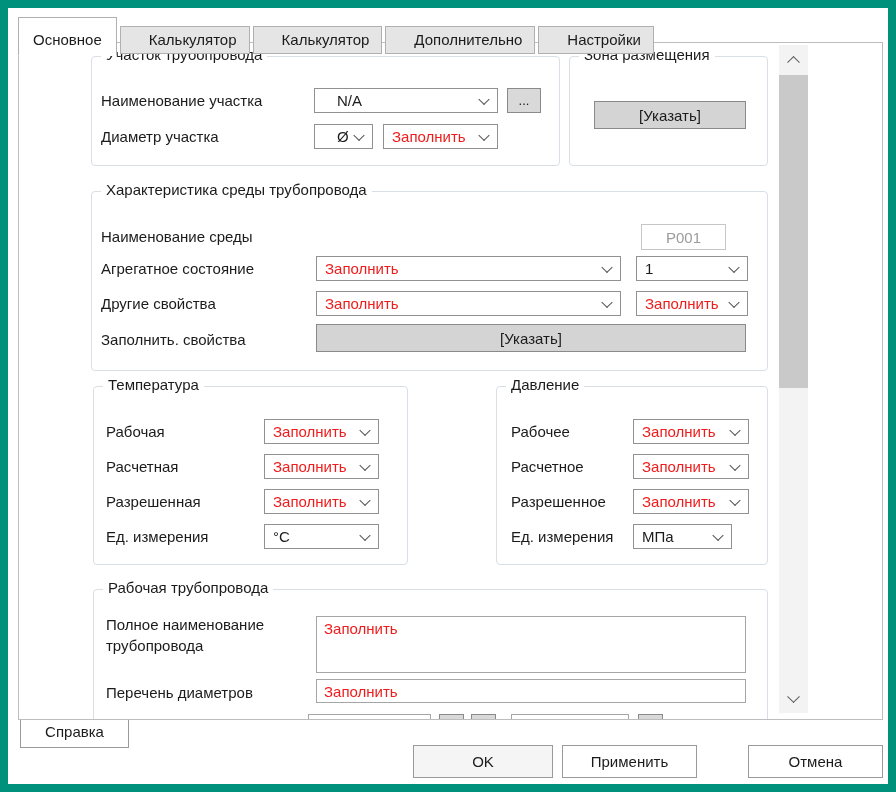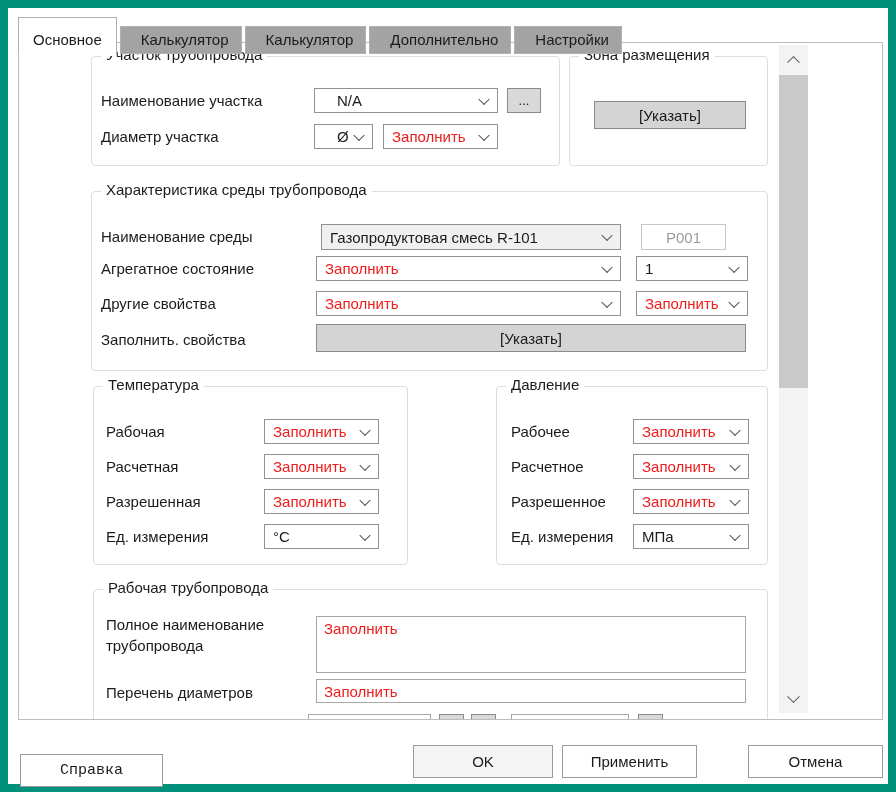--- a/index.html
+++ b/index.html
@@ -2,21 +2,21 @@
 <html><head>
 <meta charset="utf-8">
 <style>
   html,body{margin:0;padding:0;}
   body{width:896px;height:792px;font-family:"Liberation Sans",sans-serif;}
   .window{position:relative;width:896px;height:792px;background:#00917C;}
   .client{position:absolute;left:8px;top:8px;right:8px;bottom:8px;background:#ffffff;}
 
   
   .tabs{position:absolute;left:10px;top:7px;display:flex;gap:3px;z-index:3;align-items:flex-end;}
-  .tab{background:#a3a3a3;border:1px solid #b0b0b0;padding:4px 12px 5px 20px;font-size:15px;color:#1b1b1b;white-space:nowrap;}
+  .tab{background:#e5e5e5;border:1px solid #b0b0b0;padding:4px 12px 5px 28px;font-size:15px;color:#1b1b1b;white-space:nowrap;}
   .tab.active{background:#ffffff;border-bottom:1px solid #ffffff;padding:13px 14px 7px 14px;position:relative;top:2px;}
 
   
   .tabpage{position:absolute;left:10px;top:34px;width:863px;height:676px;border:1px solid #bdbdbd;background:#ffffff;overflow:hidden;z-index:1;}
 
   
   .group{position:absolute;border:1px solid #d8dfe6;border-radius:4px;background:#ffffff;}
   .gtitle{position:absolute;top:-11px;left:9px;background:#ffffff;padding:0 5px;font-size:15px;color:#1b1b1b;white-space:nowrap;}
 
   .lbl{position:absolute;font-size:15px;color:#1b1b1b;line-height:20px;white-space:nowrap;}
@@ -92,24 +92,20 @@
         <div class="gtitle">Зона размещения</div>
       </div>
       <div class="btn-gray" style="left:575px;top:58px;width:152px;height:28px;">
         <span>[Указать]</span>
       </div>
 
       <div class="group" style="left:72px;top:148px;width:675px;height:178px;">
         <div class="gtitle">Характеристика среды трубопровода</div>
       </div>
       <div class="lbl" style="left:82px;top:184px;">Наименование среды</div>
-      <div class="dd grayfill" style="left:302px;top:181px;width:300px;height:26px;">
-        <span>Газопродуктовая смесь R-101</span>
-        <span class="chev"></span>
-      </div>
       <div class="field" style="left:622px;top:181px;width:85px;height:26px;">
         <span>P001</span>
       </div>
       <div class="lbl" style="left:82px;top:216px;">Агрегатное состояние</div>
       <div class="dd red" style="left:297px;top:213px;width:305px;height:25px;">
         <span>Заполнить</span>
         <span class="chev"></span>
       </div>
       <div class="dd" style="left:617px;top:213px;width:112px;height:25px;">
         <span>1</span>
@@ -165,21 +161,21 @@
       <div class="dd red" style="left:614px;top:411px;width:116px;height:25px;">
         <span>Заполнить</span>
         <span class="chev"></span>
       </div>
       <div class="lbl" style="left:492px;top:449px;">Разрешенное</div>
       <div class="dd red" style="left:614px;top:446px;width:116px;height:25px;">
         <span>Заполнить</span>
         <span class="chev"></span>
       </div>
       <div class="lbl" style="left:492px;top:484px;">Ед. измерения</div>
-      <div class="dd" style="left:614px;top:481px;width:116px;height:25px;">
+      <div class="dd" style="left:614px;top:481px;width:99px;height:25px;">
         <span>МПа</span>
         <span class="chev"></span>
       </div>
 
       <div class="group" style="left:74px;top:546px;width:673px;height:190px;">
         <div class="gtitle">Рабочая трубопровода</div>
       </div>
       <div class="lbl wrap" style="left:87px;top:571px;width:205px;">Полное наименование трубопровода</div>
       <div class="box" style="left:297px;top:573px;width:430px;height:57px;">
         <span>Заполнить</span>
@@ -199,21 +195,21 @@
         <div class="sb-btn up" style="top:0;">
             <span class="sb-chev"></span>
           </div>
         <div class="sb-thumb"></div>
         <div class="sb-btn down" style="top:640px;">
             <span class="sb-chev"></span>
           </div>
       </div>
     </div>
 
-    <div class="fbtn" style="left:12px;top:746px;width:143px;font-family:Liberation Mono, monospace;">
+    <div class="fbtn" style="left:12px;top:707px;width:109px;">
       <span>Справка</span>
     </div>
     <div class="fbtn default" style="left:405px;top:737px;width:140px;">
       <span>OK</span>
     </div>
     <div class="fbtn" style="left:554px;top:737px;width:135px;">
       <span>Применить</span>
     </div>
     <div class="fbtn" style="left:740px;top:737px;width:135px;">
       <span>Отмена</span>

